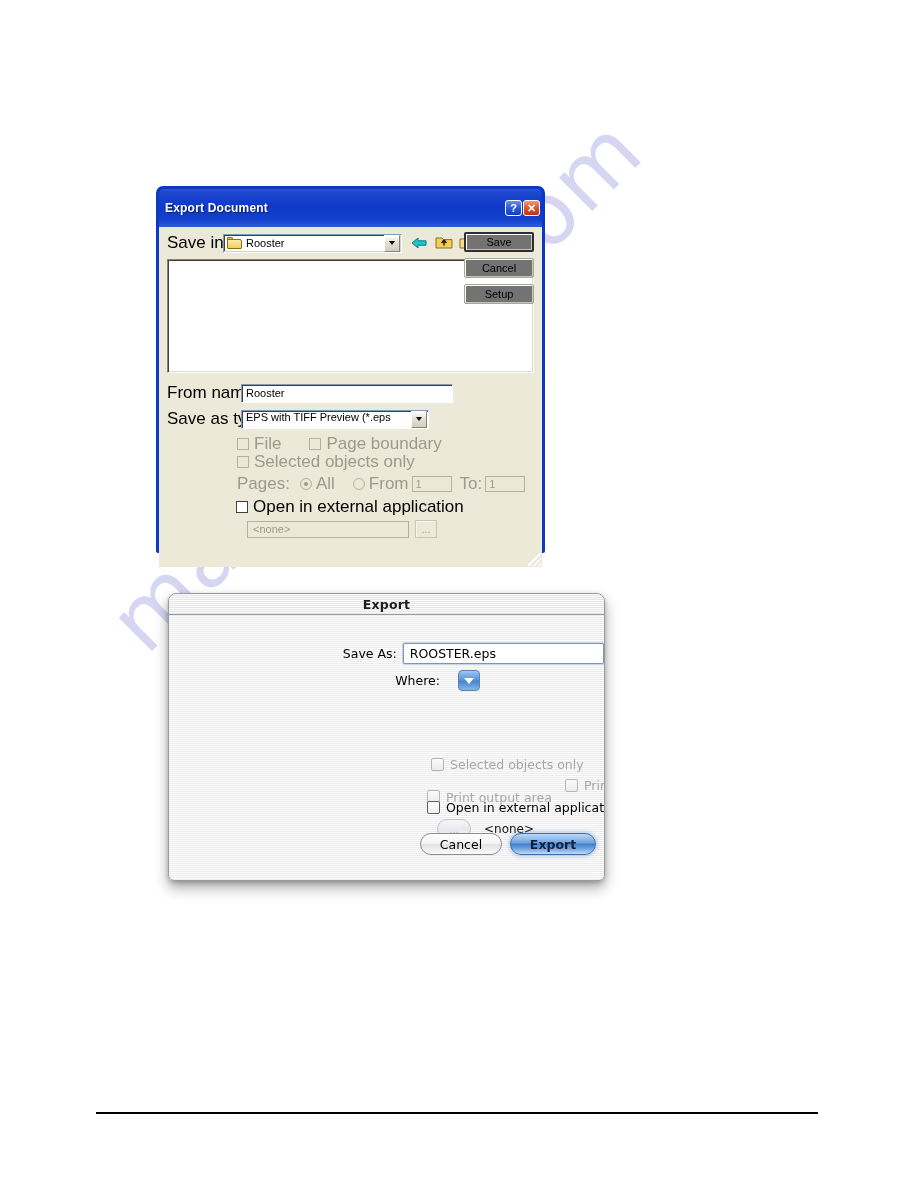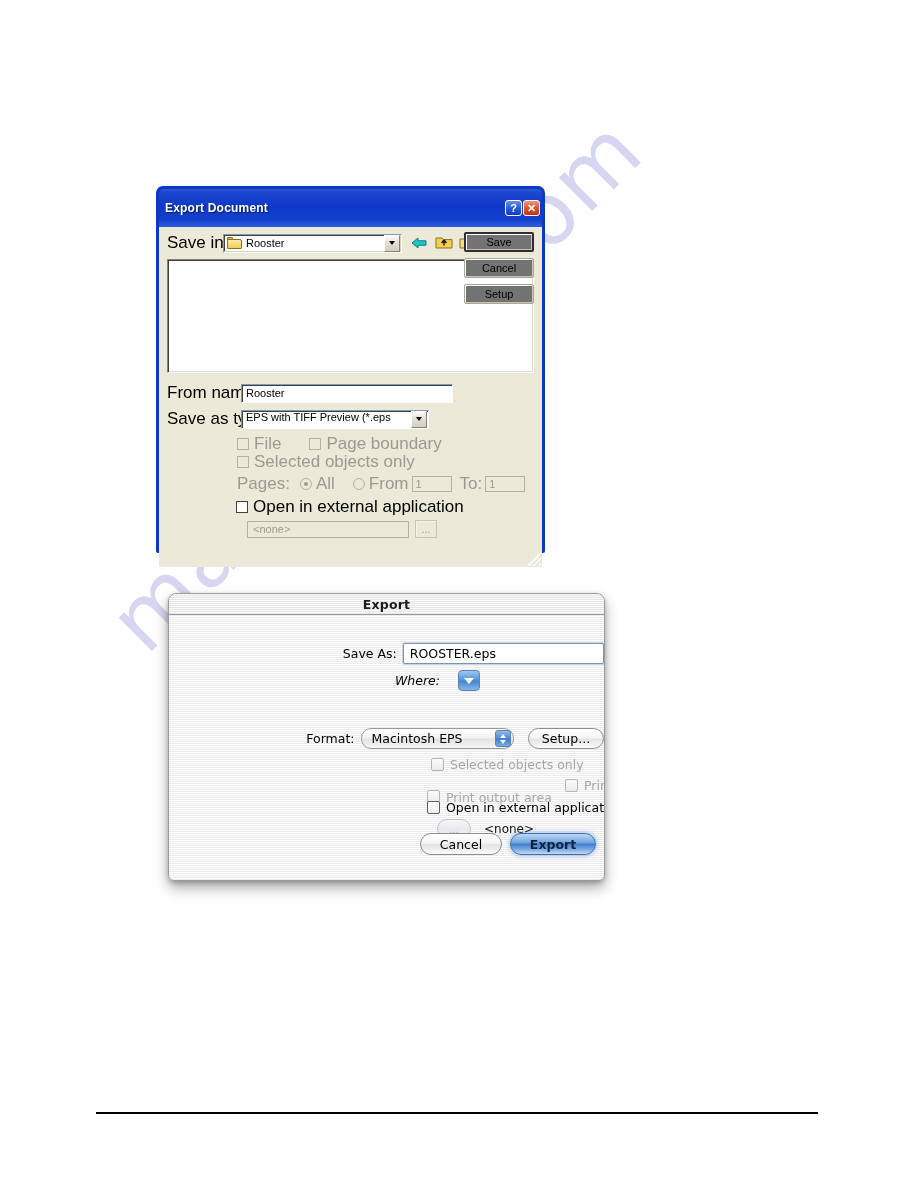--- a/index.html
+++ b/index.html
@@ -411,21 +411,21 @@
     box-sizing: border-box;
     display: flex;
     align-items: center;
     padding-left: 6px;
     font-size: 12.5px;
     font-family: "DejaVu Sans", sans-serif;
     color: #000000;
   }
 
   #mac-where-row { position: absolute; left: 0; top: 55px; width: 100%; }
-  #mac-where-label { width: 283px; padding-right: 12px; box-sizing: border-box; font-style: italic; }
+  #mac-where-label { width: 283px; padding-right: 12px; box-sizing: border-box; }
   #mac-where-popup {
     width: 212px; height: 21px;
     border: 1px solid #9a9a9a;
     border-radius: 10px;
     background: linear-gradient(to bottom, #ffffff 0%, #f2f2f2 48%, #e2e2e2 52%, #f6f6f6 100%);
     box-sizing: border-box;
     display: flex;
     align-items: center;
     padding: 0 2px 0 7px;
   }
@@ -734,31 +734,20 @@
       <div id="mac-saveas-field">ROOSTER.eps</div>
     </div>
 
     <div class="mac-row" id="mac-where-row">
       <div class="mac-label" id="mac-where-label">Where:</div>
       <div id="mac-where-disclosure">
           <i></i>
         </div>
     </div>
 
-    <div class="mac-row" id="mac-format-row">
-      <div class="mac-label" id="mac-format-label">Format:</div>
-      <div id="mac-format-popup">
-        <div id="mac-format-value">Macintosh EPS</div>
-        <div class="aqua-steppers">
-            <i class="up"></i>
-            <i class="dn"></i>
-          </div>
-      </div>
-      <div id="mac-setup-btn">Setup...</div>
-    </div>
 
     <div id="mac-opt1">
       <div class="mac-check"></div>
       <div class="mac-label dim">Selected objects only</div>
     </div>
 
     <div id="mac-opt2">
       <div class="mac-check"></div>
       <div class="mac-label dim">Print output area</div>
     </div>

